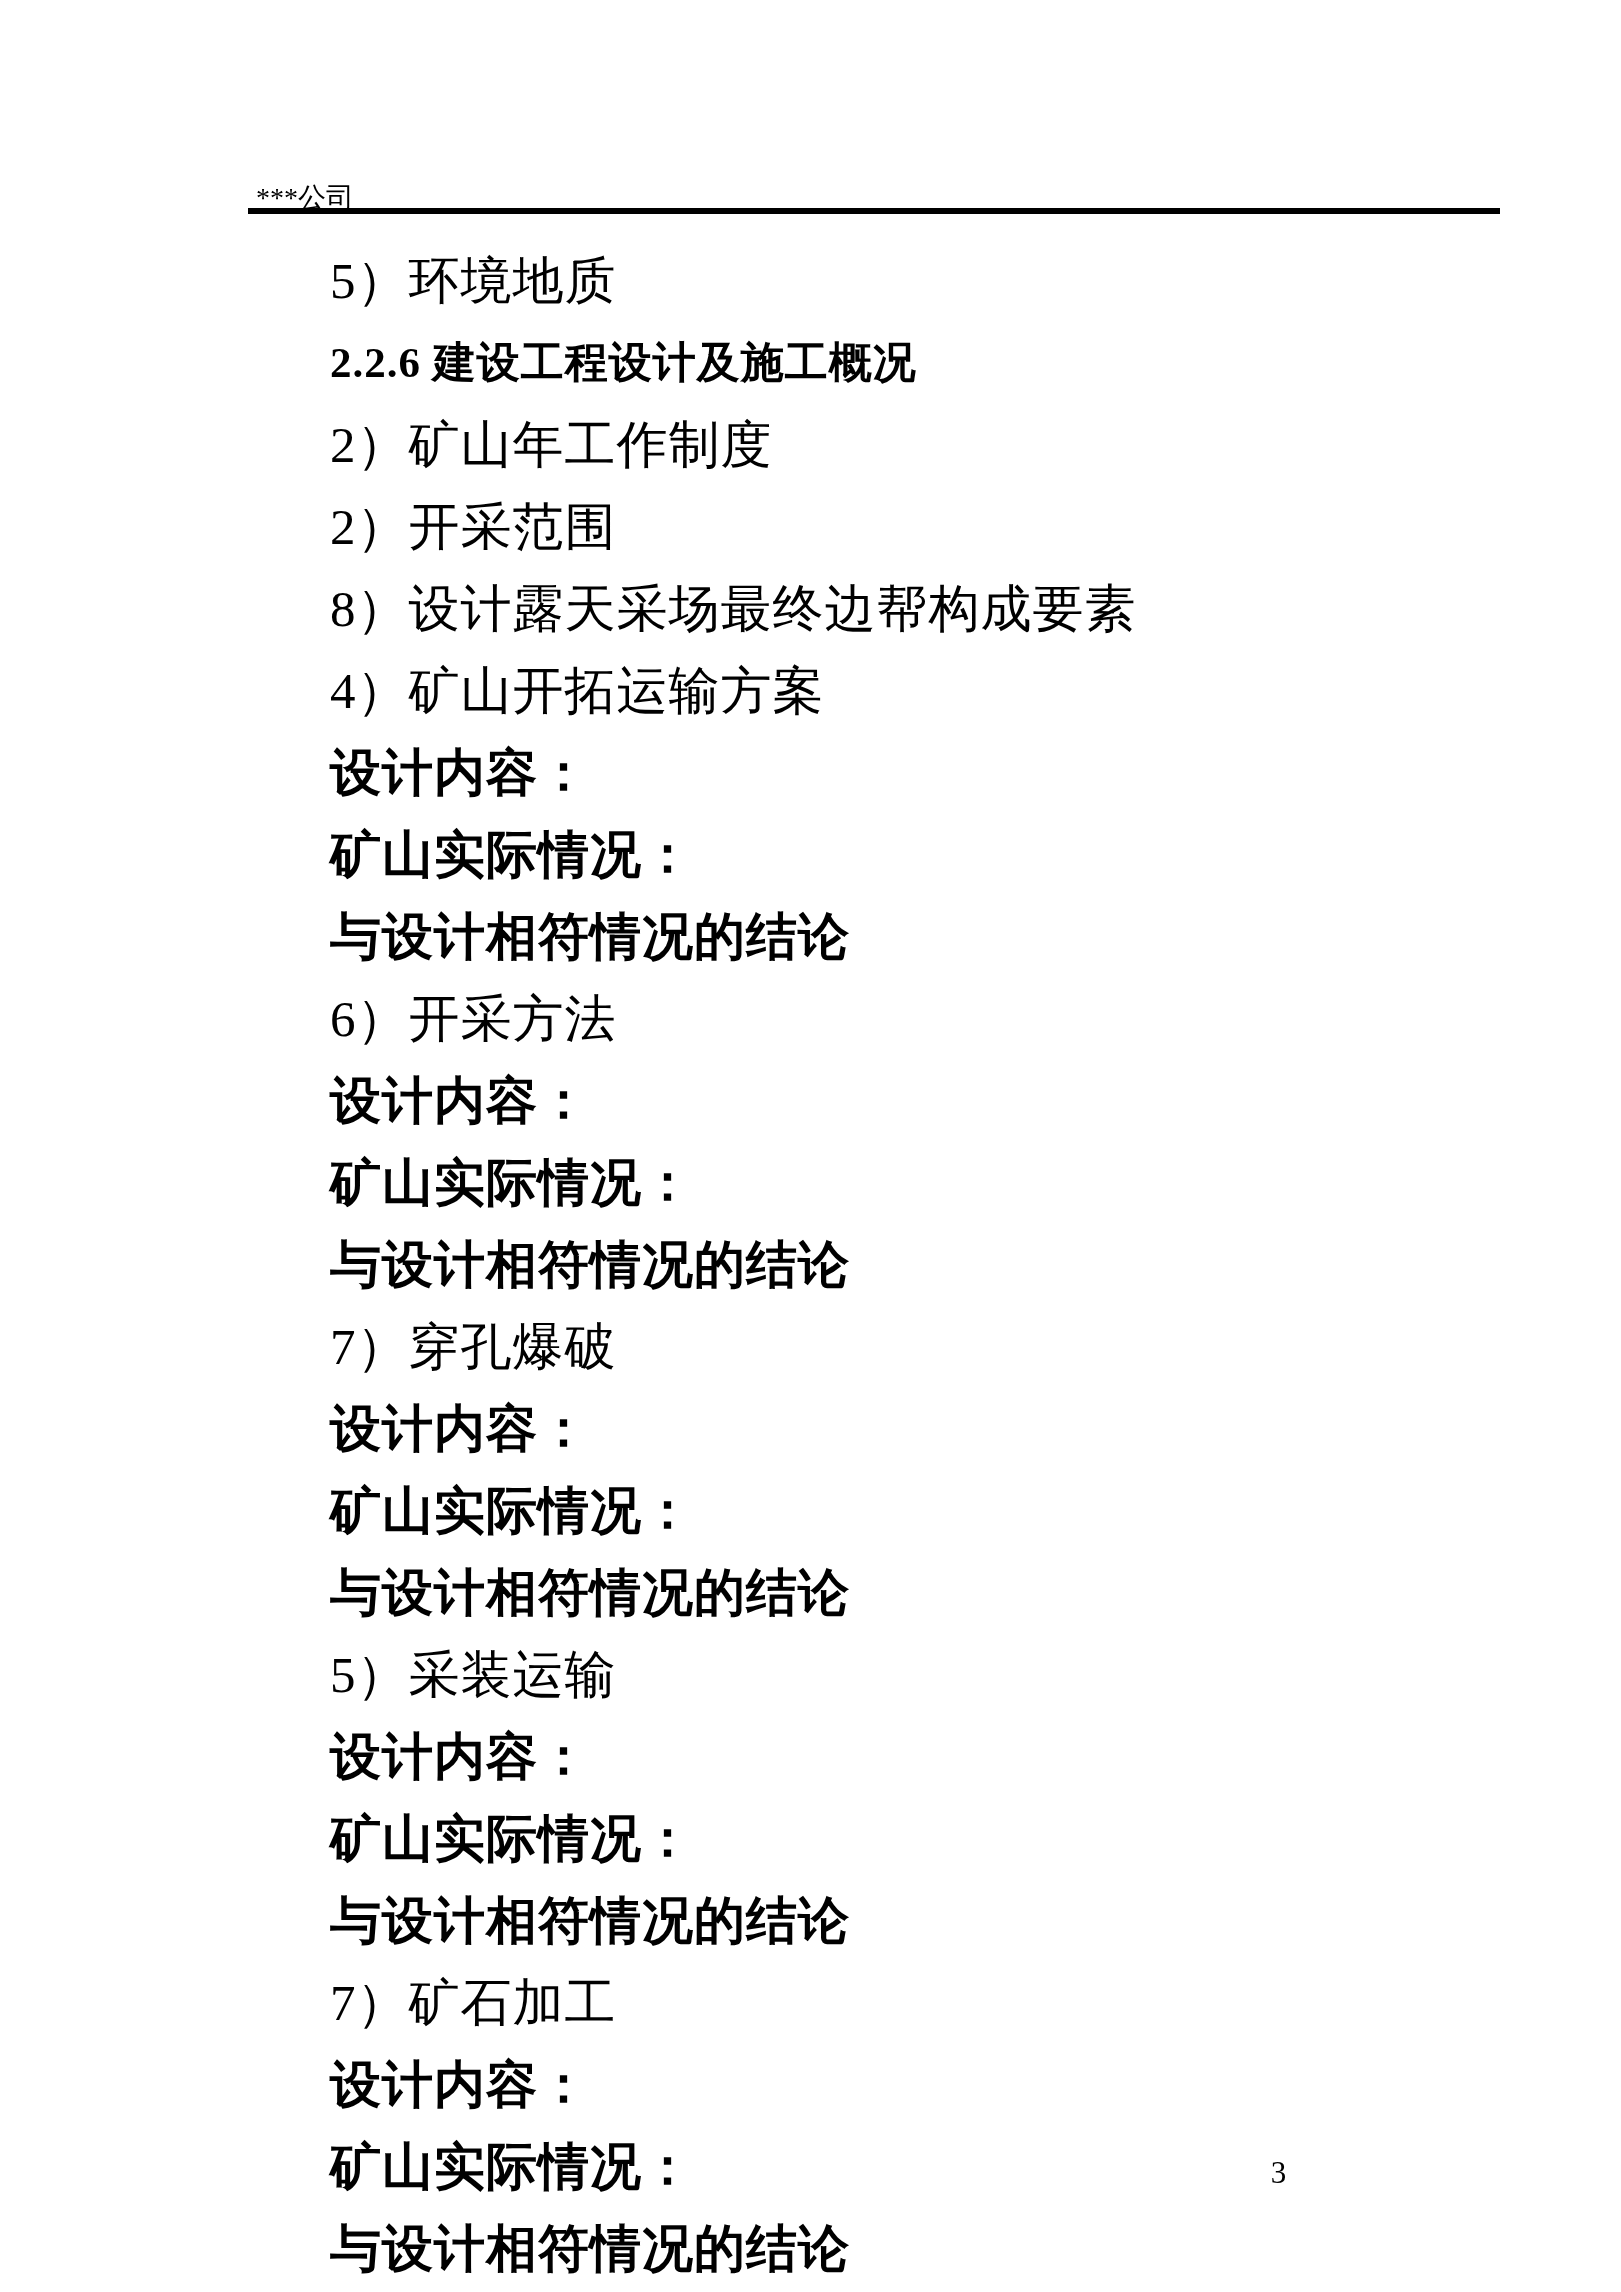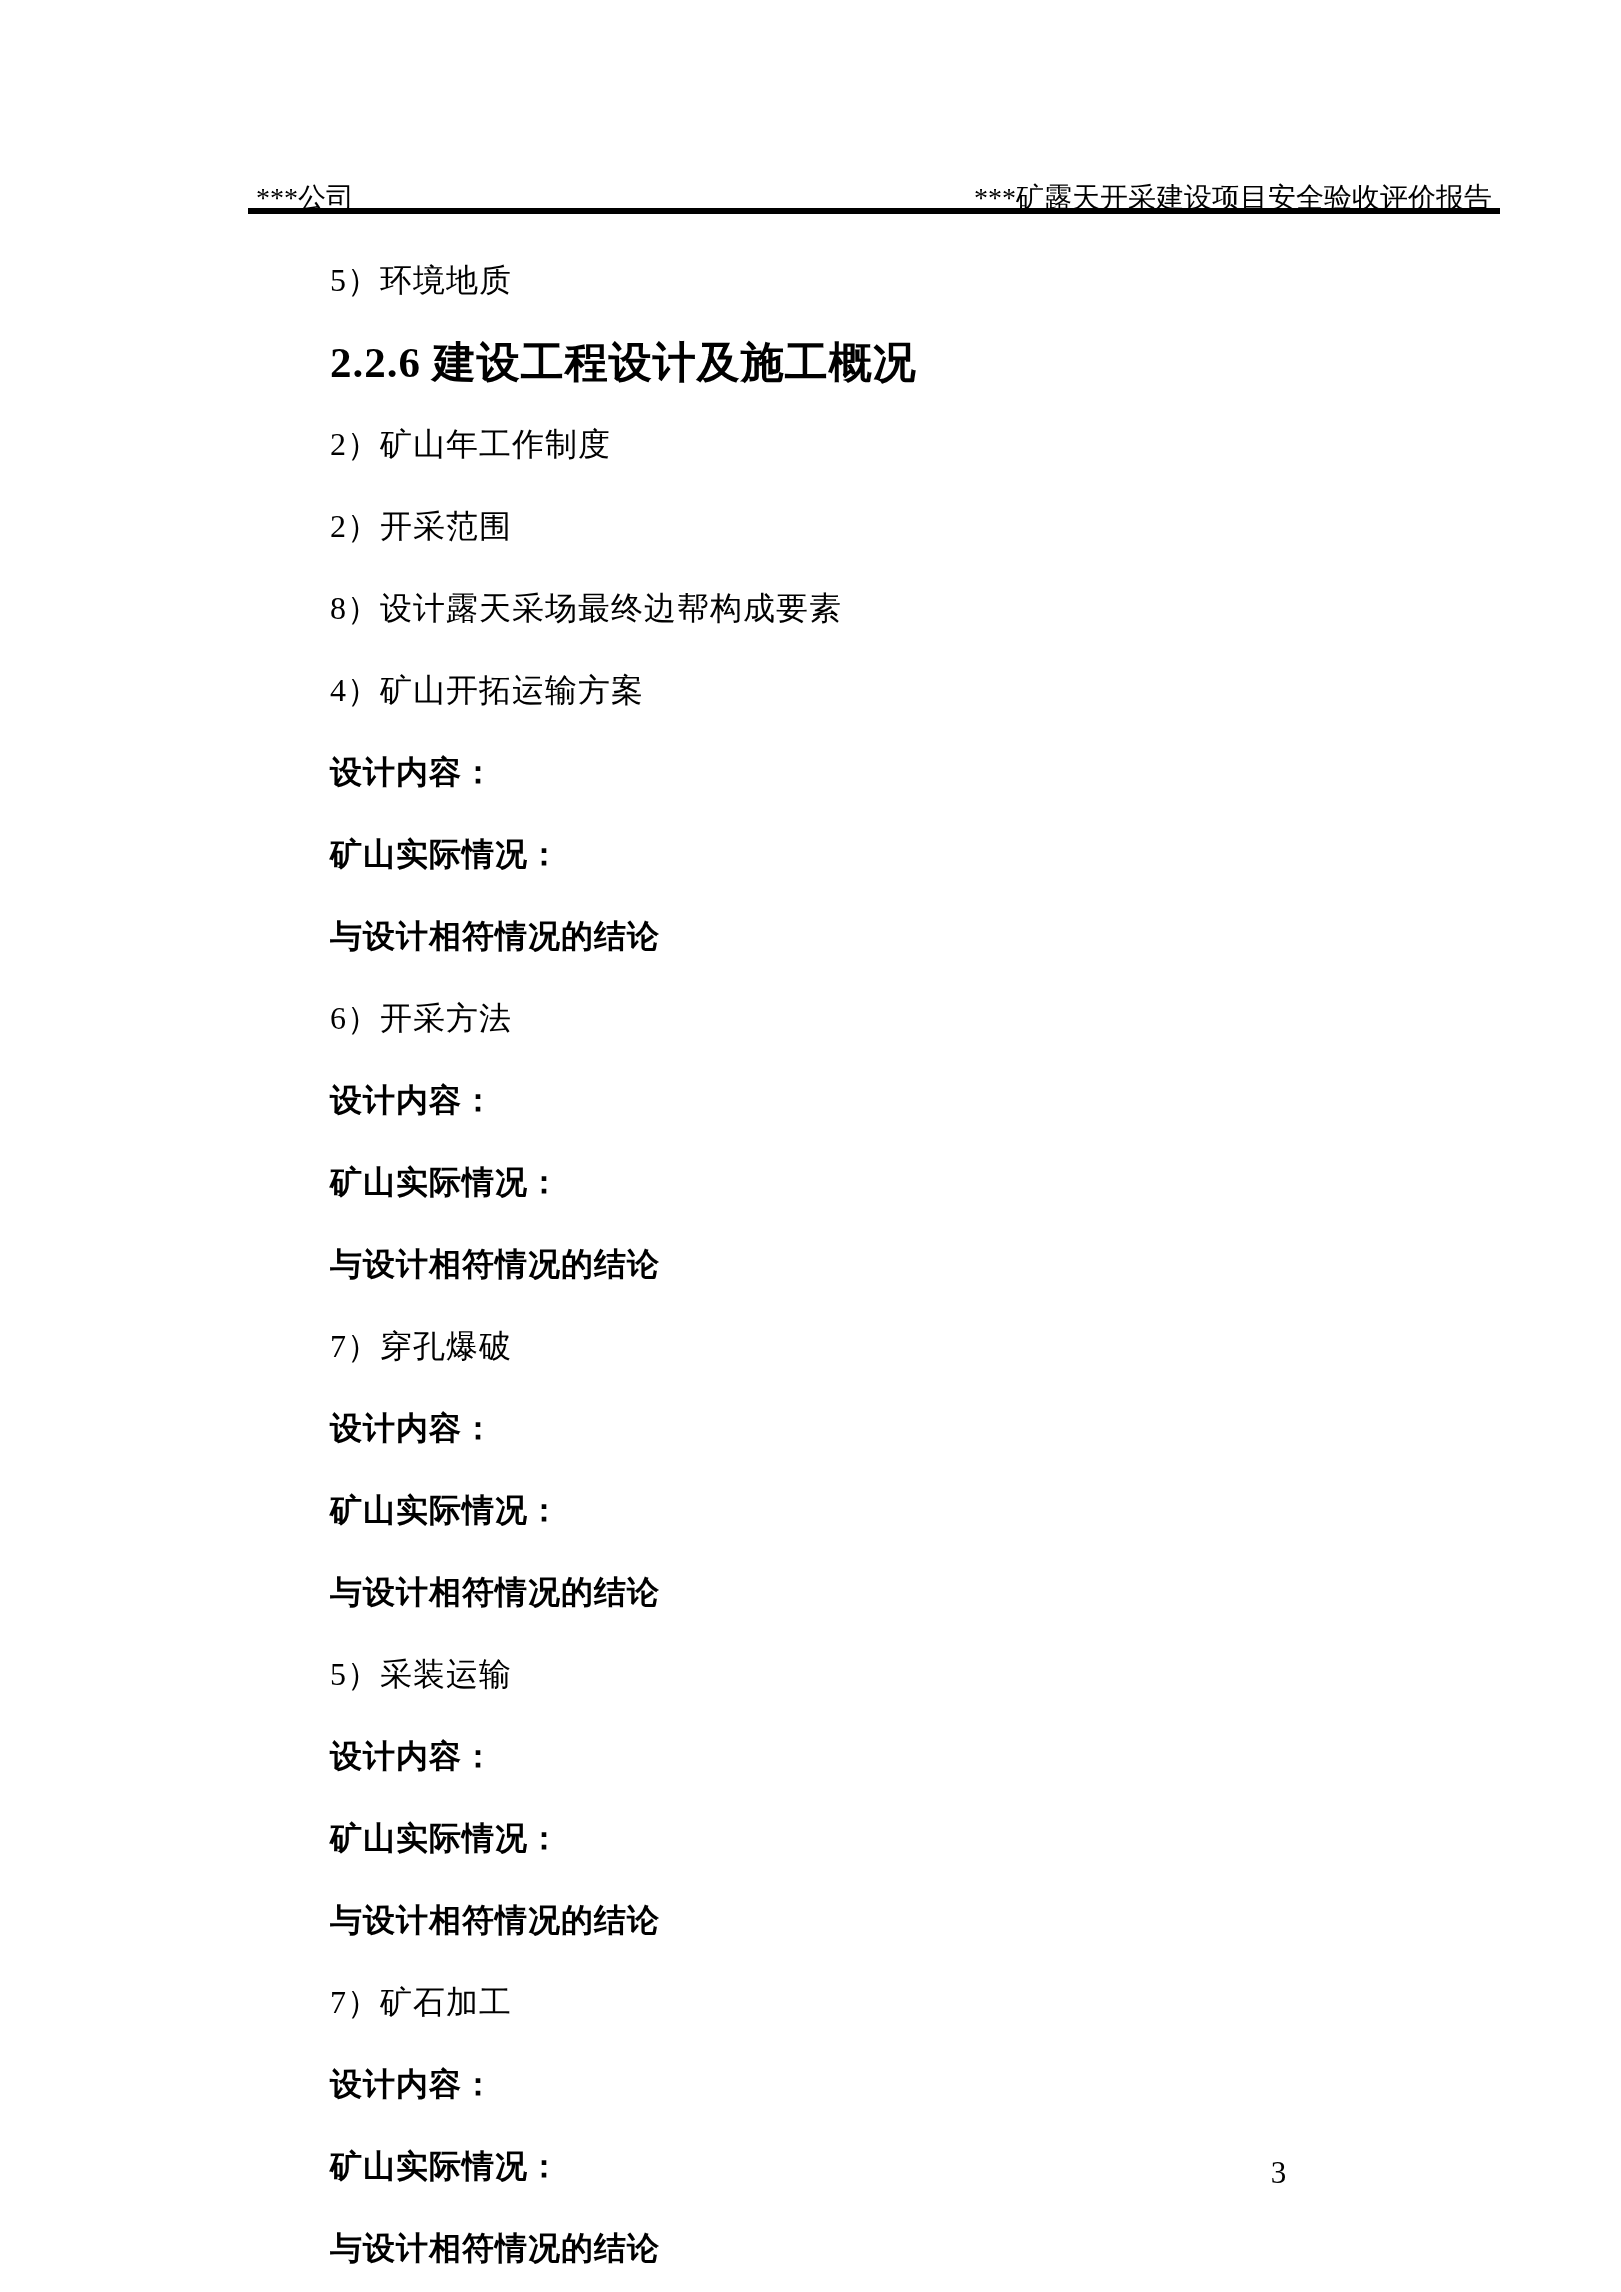--- a/index.html
+++ b/index.html
@@ -36,42 +36,41 @@
   .body-lines {
     position: absolute;
     left: 290px;
     top: 204px;
     width: 1177px;
   }
   .line {
     height: 74px;
     display: flex;
     align-items: center;
-    font-size: 32px;
+    font-size: 51px;
     white-space: pre;
     letter-spacing: 1px;
   }
   .line.bold { font-weight: bold; }
   .line.heading { font-size: 43px; font-weight: bold; letter-spacing: 1px; }
   .page-number {
     position: absolute;
     left: 1227px;
     top: 2123px;
     width: 39px;
     text-align: center;
     font-size: 31px;
   }
 </style>
 </head>
 <body>
 
 <div class="page">
   <div class="header">
     <span>***公司</span>
-    <span>***矿露天开采建设项目安全验收评价报告</span>
   </div>
   <div class="header-rule"></div>
 
   <div class="body-lines" id="body-lines">
       <div class="line">5）环境地质</div>
       <div class="line heading">2.2.6 建设工程设计及施工概况</div>
       <div class="line">2）矿山年工作制度</div>
       <div class="line">2）开采范围</div>
       <div class="line">8）设计露天采场最终边帮构成要素</div>
       <div class="line">4）矿山开拓运输方案</div>

